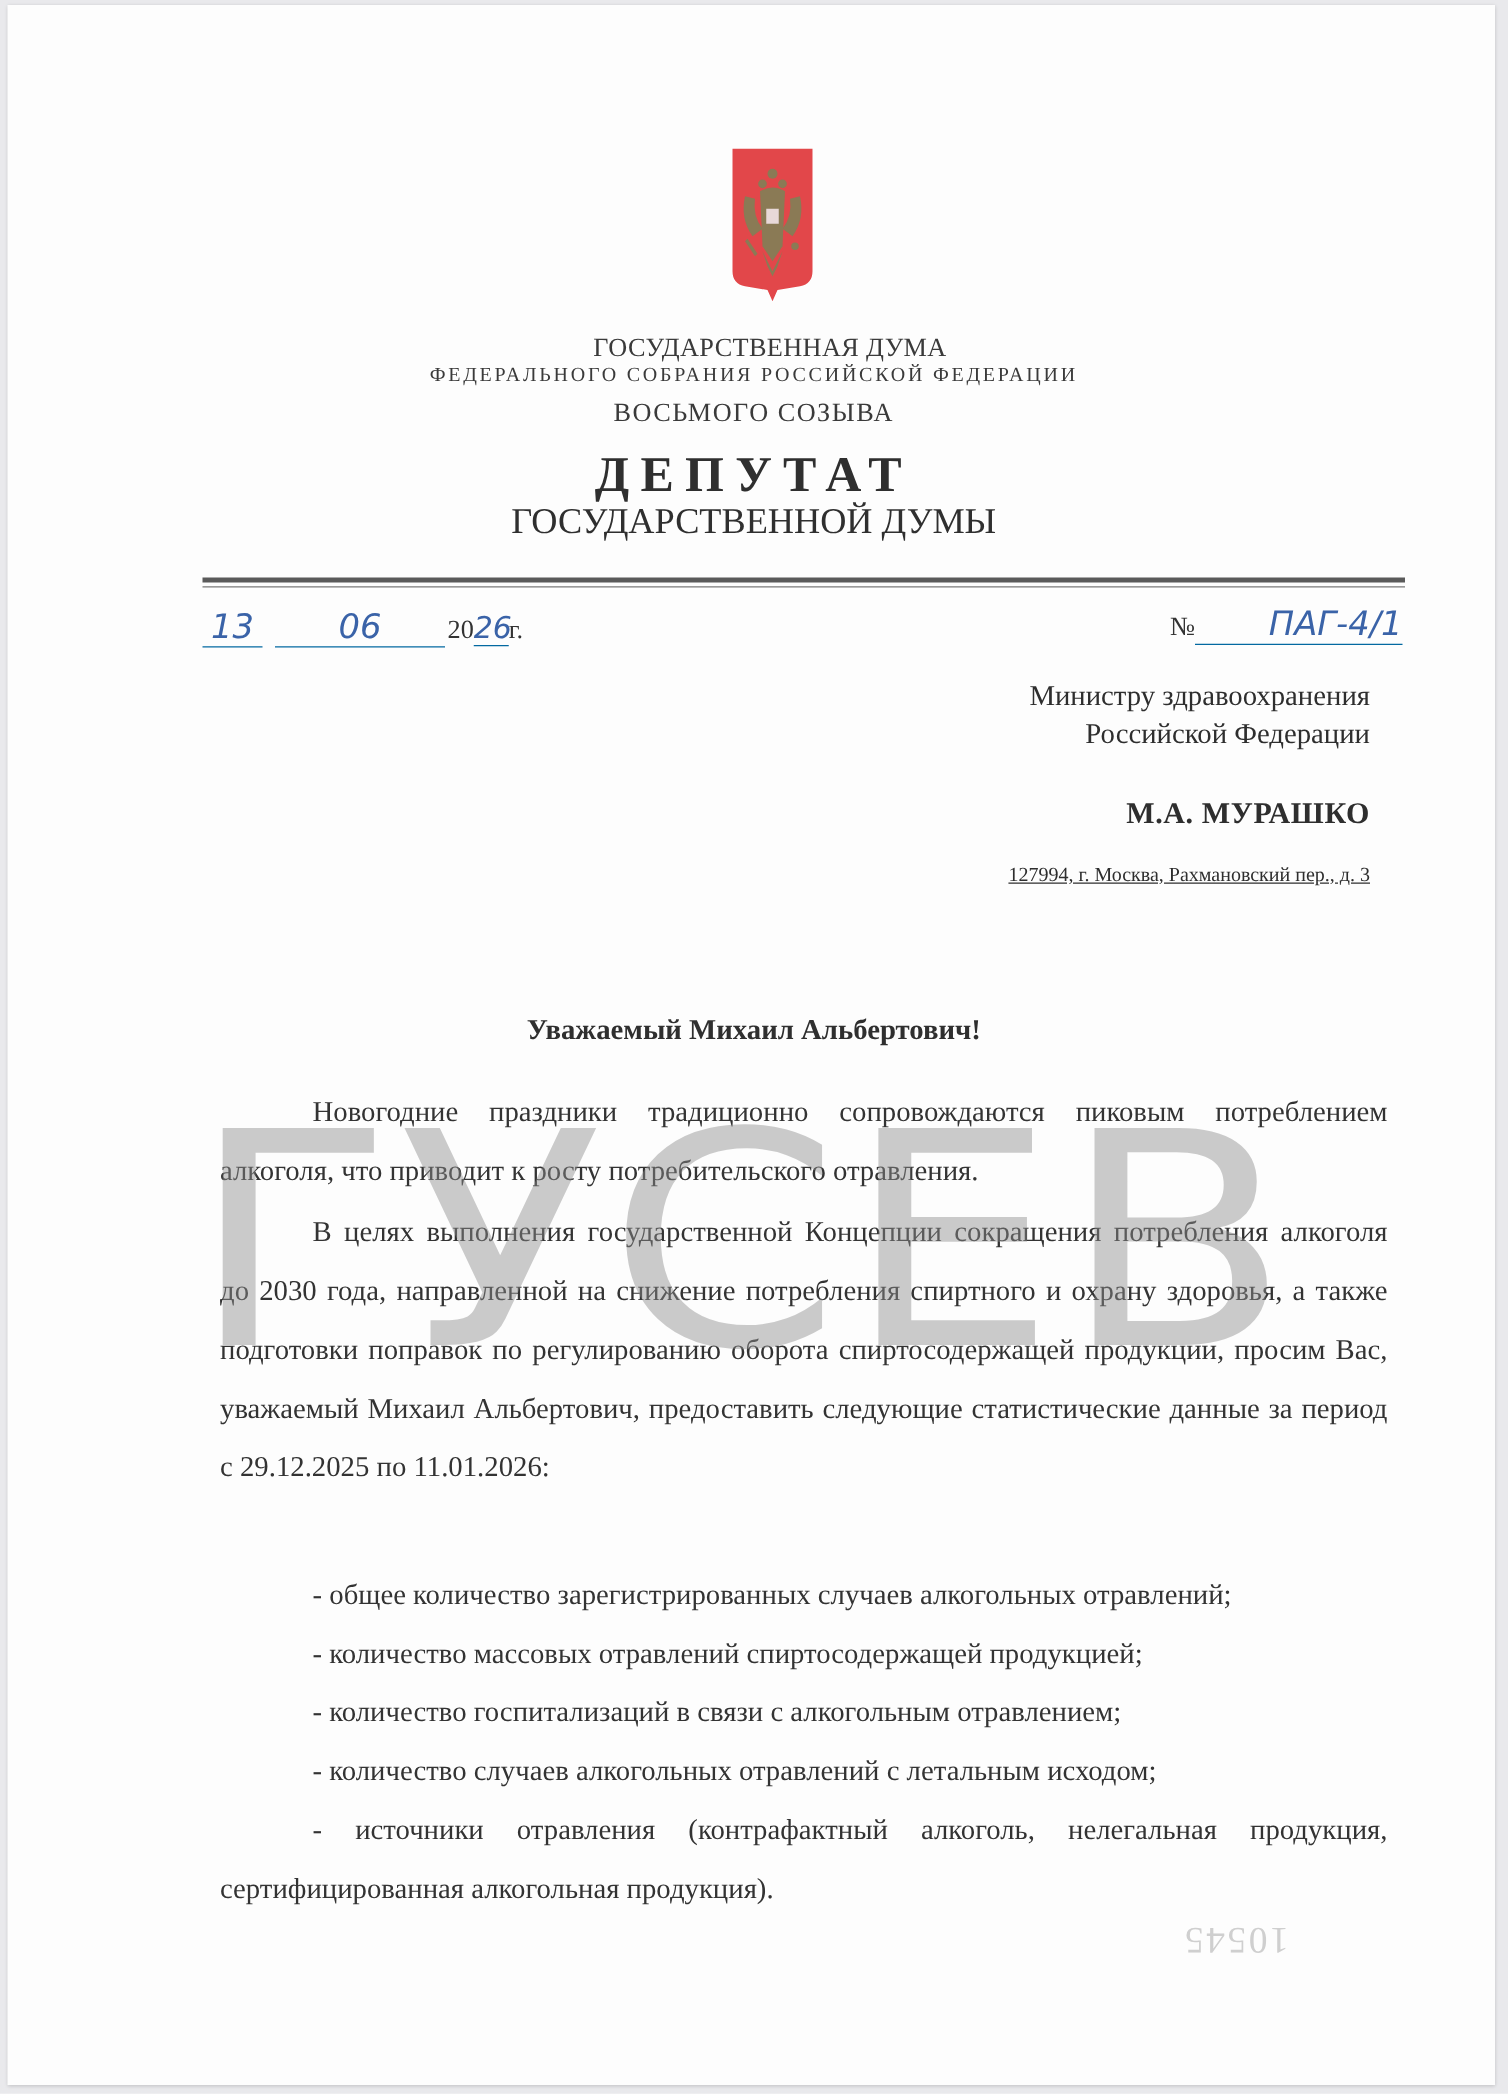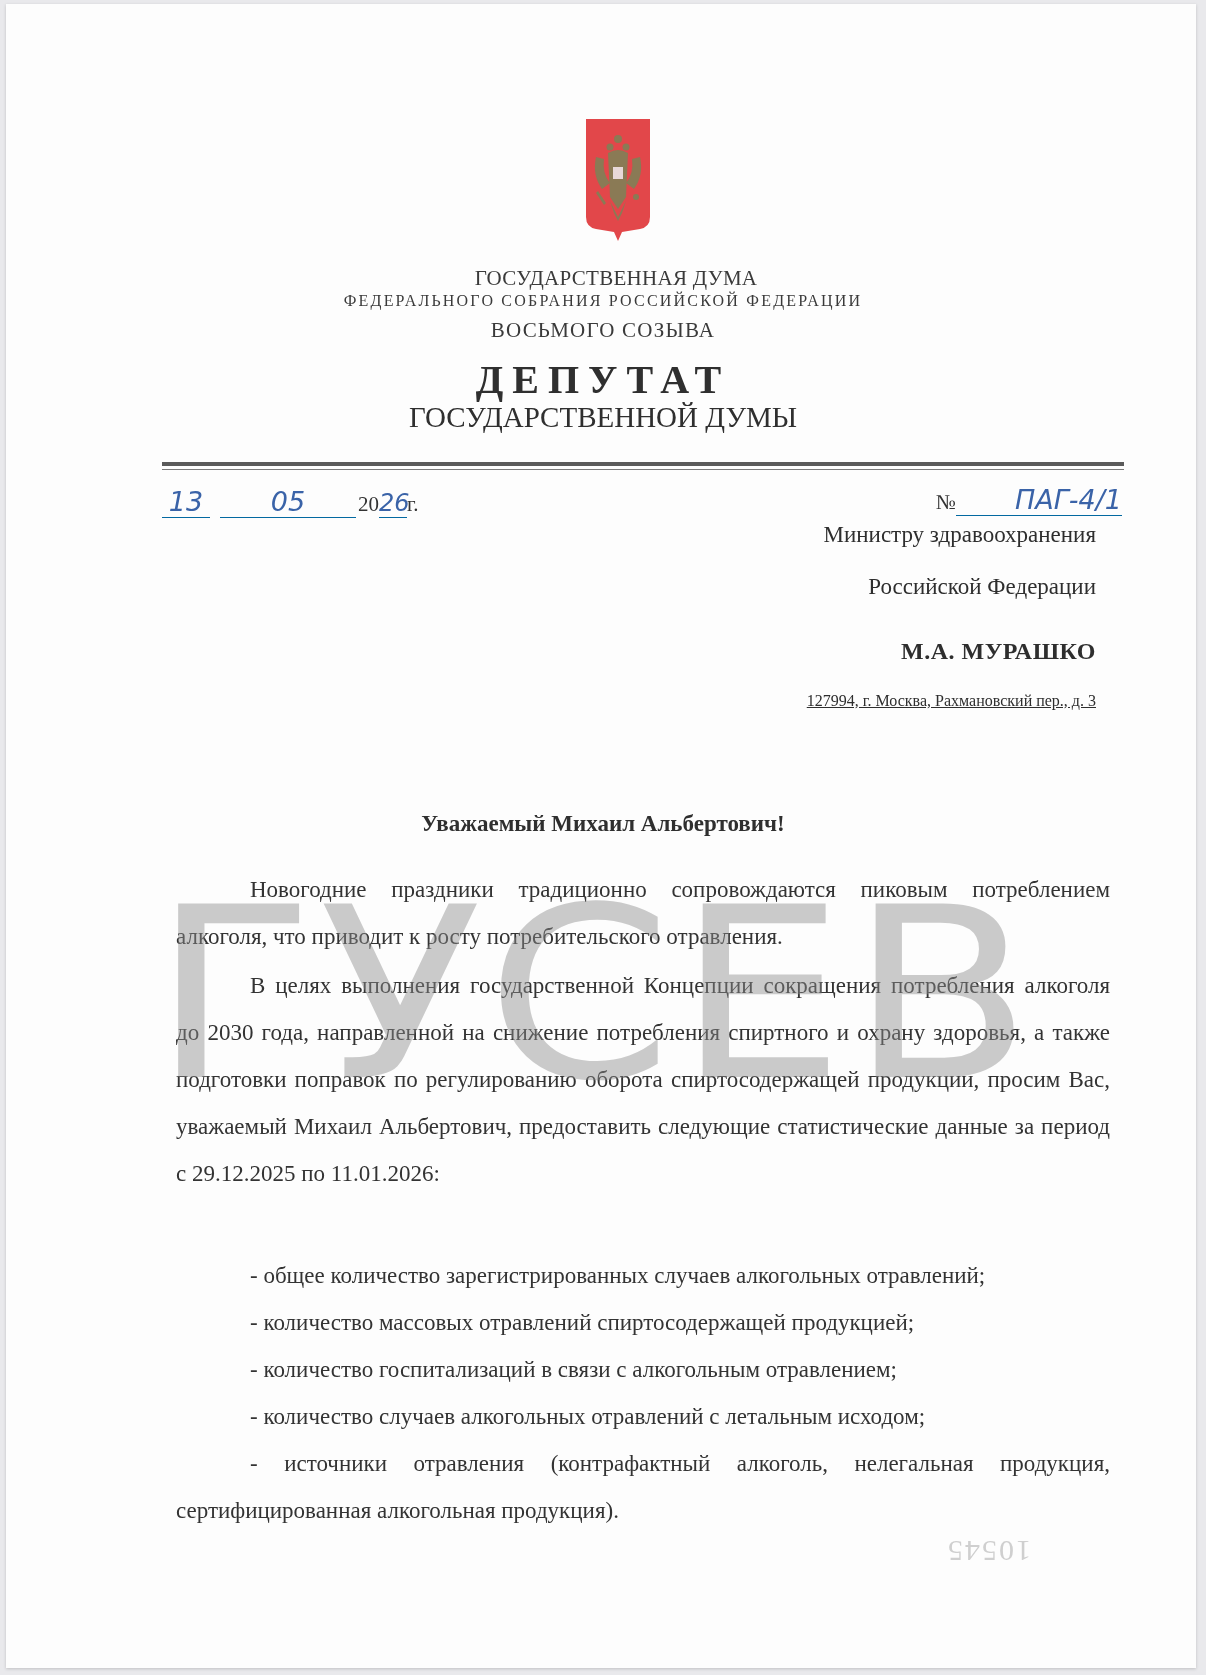--- a/index.html
+++ b/index.html
@@ -31,21 +31,21 @@
   .uline { display: inline-block; border-bottom: 1px solid #0369a1; text-align: center; }
   .d-day { width: 48px; }
   .d-month { width: 136px; margin-left: 10px; }
   .d-year-pre { margin-left: 2px; }
   .d-year { width: 28px; font-size: 24px; }
 
   .num-row { position: absolute; top: 480px; left: 930px; font-size: 21px; color: #333; }
   .num-val { width: 160px; text-align: right; padding-left: 6px; }
 
   .addr { position: absolute; right: 100px; text-align: right; color: #2e2e2e; }
-  .addr1 { top: 518px; font-size: 23px; }
+  .addr1 { top: 540px; font-size: 23px; }
   .addr2 { top: 570px; font-size: 23px; }
   .addr3 { top: 634px; font-size: 24px; font-weight: bold; letter-spacing: 0.5px; }
   .addr4 { top: 688px; font-size: 16px; text-decoration: underline; }
 
   .greet { position: absolute; top: 807px; left: 0; width: 1206px; text-align: center; font-size: 23px; font-weight: bold; color: #2f2f2f; }
 
   .body {
     position: absolute; left: 170px; width: 934px;
     font-size: 23px; color: #333; text-align: justify; line-height: 47px;
   }
@@ -90,21 +90,21 @@
   <div class="hdr hdr1" style="left:-6px">ГОСУДАРСТВЕННАЯ ДУМА</div>
   <div class="hdr hdr2" style="left:-6px">ФЕДЕРАЛЬНОГО СОБРАНИЯ РОССИЙСКОЙ ФЕДЕРАЦИИ</div>
   <div class="hdr hdr3" style="left:-6px">ВОСЬМОГО СОЗЫВА</div>
   <div class="hdr deputy" style="left:-6px">ДЕПУТАТ</div>
   <div class="hdr duma" style="left:-6px">ГОСУДАРСТВЕННОЙ ДУМЫ</div>
 
   <div class="rule-thick"></div>
   <div class="rule-thin"></div>
 
   <div class="date-row">
-    <span class="uline d-day hand">13</span><span class="uline d-month hand">05</span><span class="d-year-pre">20</span><span class="uline d-year hand">26</span><span>г.</span>
+    <span class="uline d-day hand">13</span><span class="uline d-month hand">06</span><span class="d-year-pre">20</span><span class="uline d-year hand">26</span><span>г.</span>
   </div>
 
   <div class="num-row">
     <span>№</span><span class="uline num-val hand">ПАГ-4/1</span>
   </div>
 
   <div class="addr addr1">Министру здравоохранения</div>
   <div class="addr addr2">Российской Федерации</div>
   <div class="addr addr3">М.А. МУРАШКО</div>
   <div class="addr addr4">127994, г. Москва, Рахмановский пер., д. 3</div>

